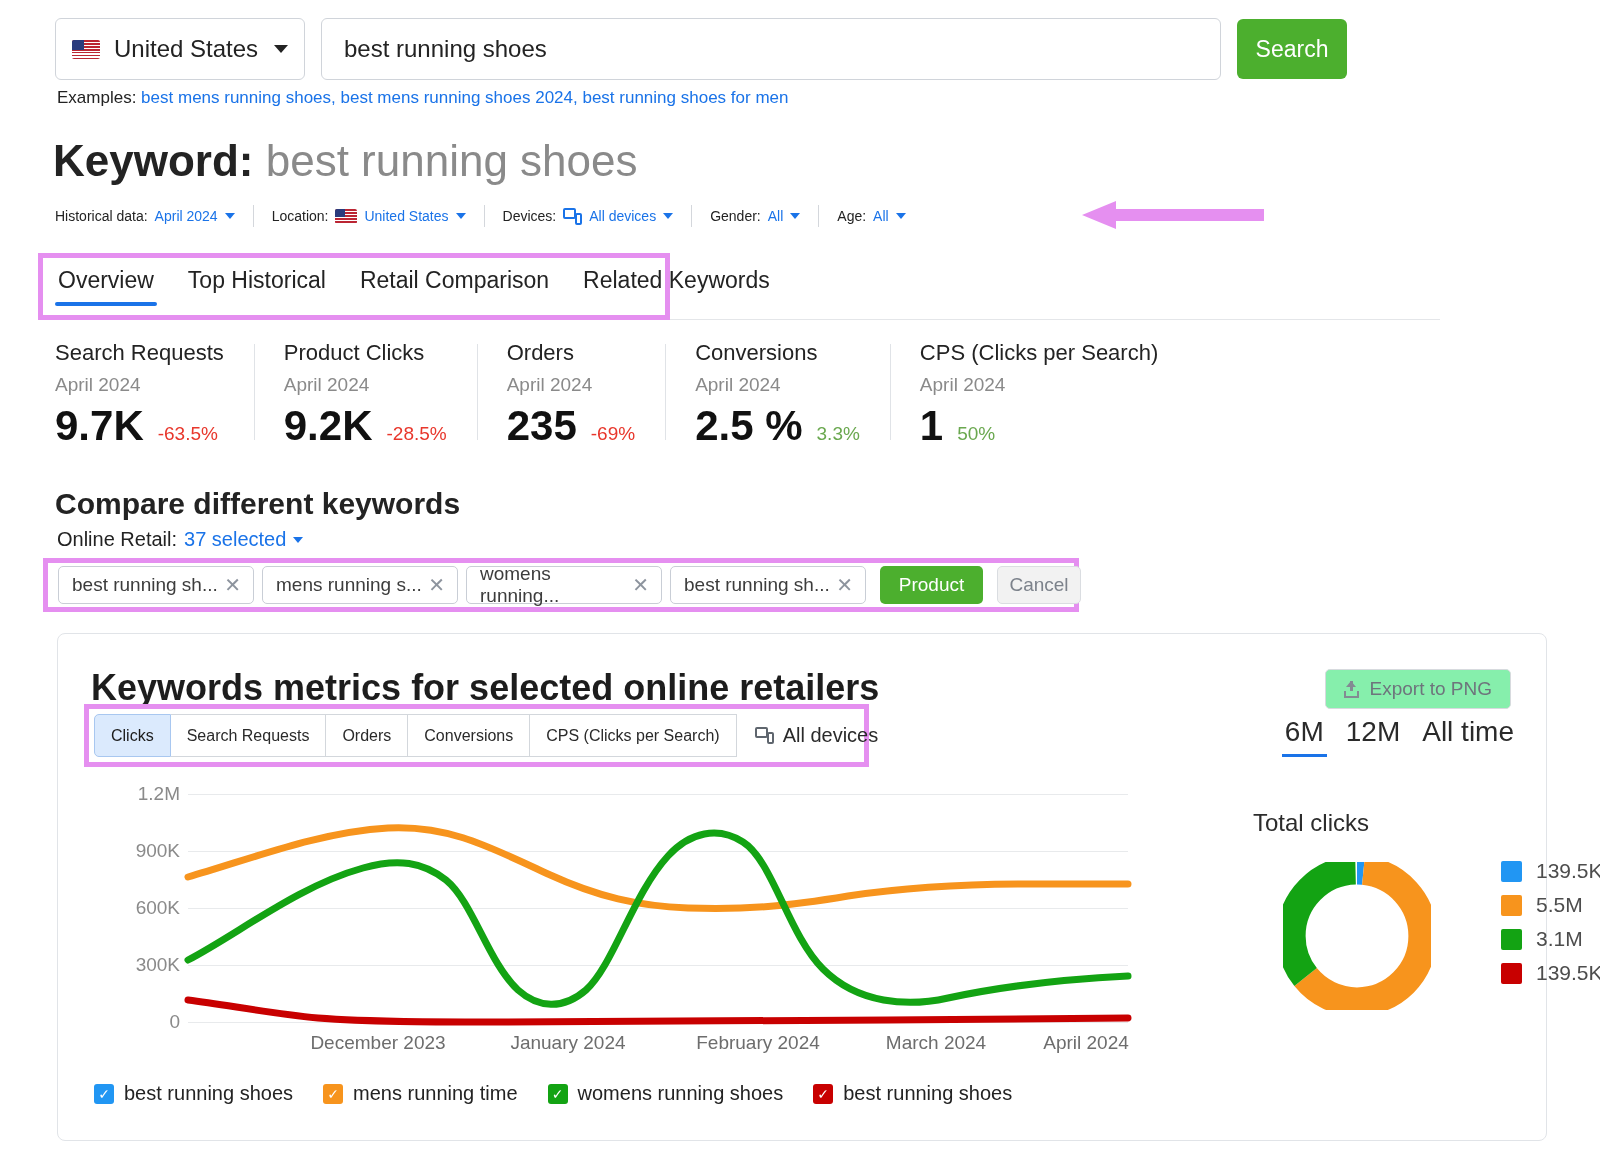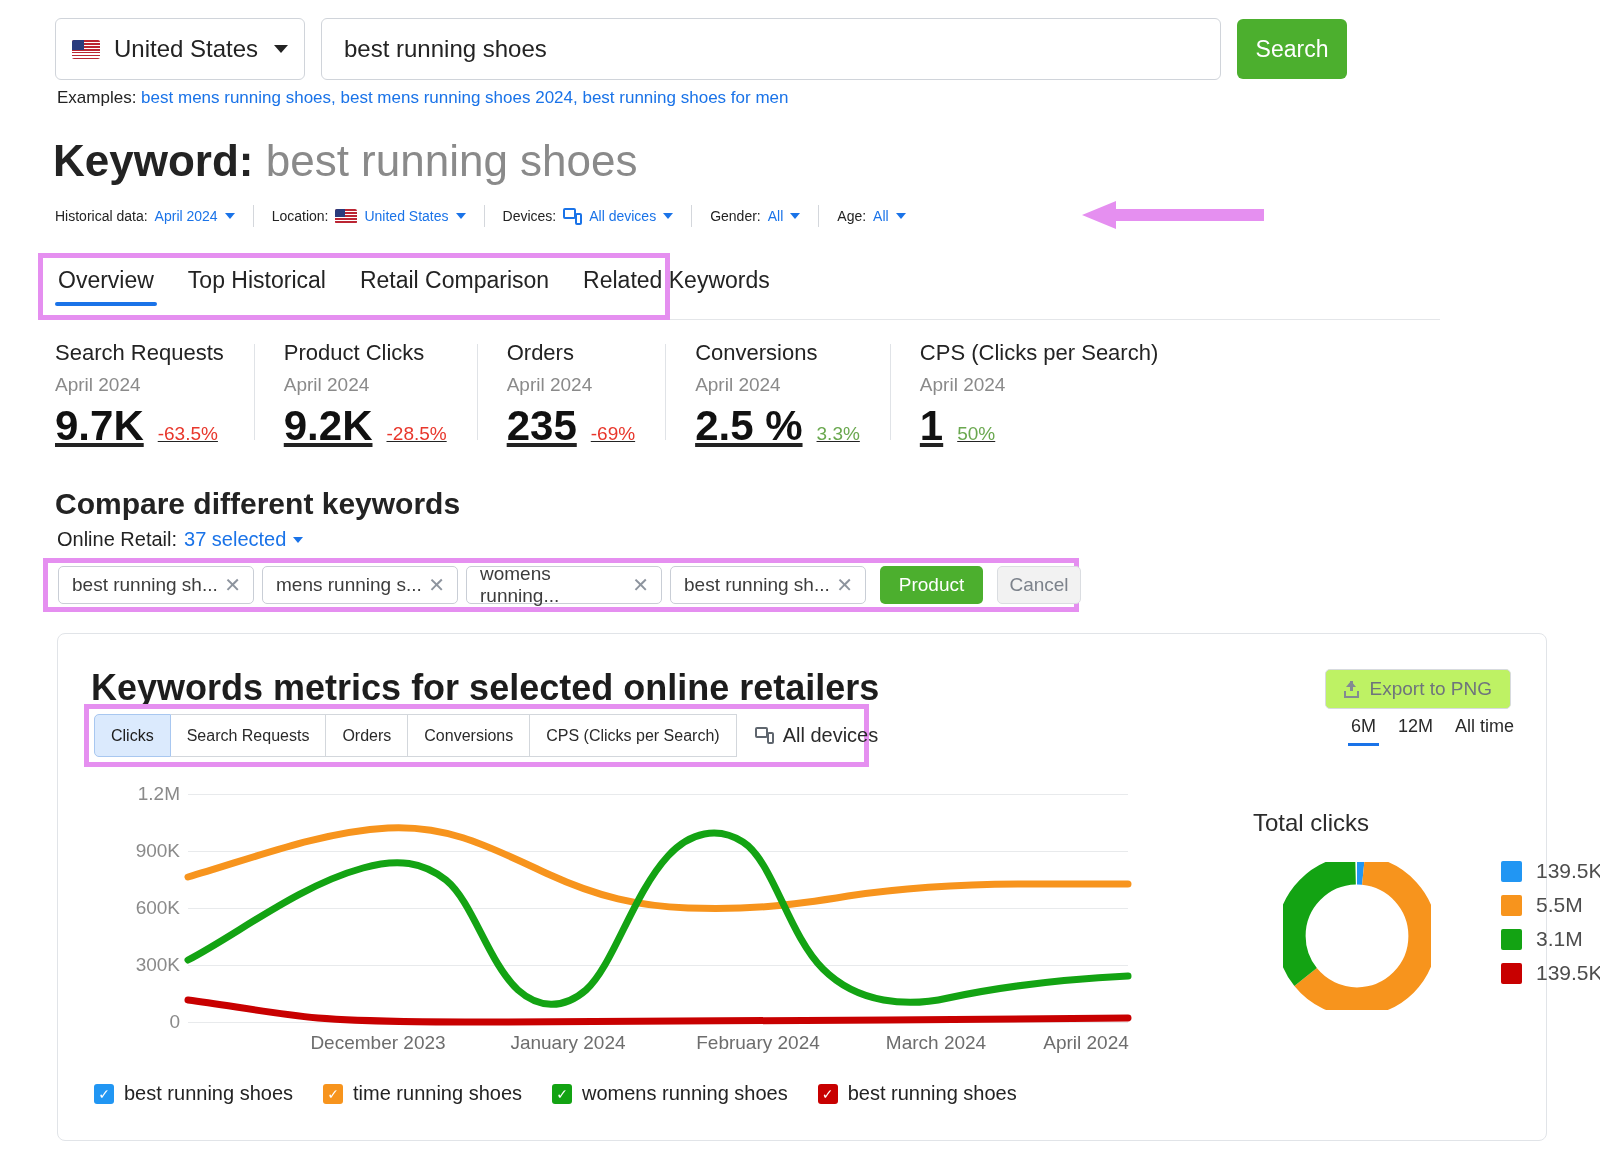--- a/index.html
+++ b/index.html
@@ -135,21 +135,21 @@
     display: flex; align-items: stretch;
   }
   .kpi { padding-right: 30px; position: relative; }
   .kpi + .kpi { padding-left: 30px; }
   .kpi + .kpi::before {
     content: ""; position: absolute; left: 0; top: 4px; bottom: 10px;
     width: 1px; background: #e0e3e7;
   }
   .kpi .k-label { font-size: 22px; color: #232323; white-space: nowrap; }
   .kpi .k-sub { font-size: 19px; color: #8a8a8a; margin-top: 8px; }
-  .kpi .k-row { display: flex; align-items: baseline; gap: 14px; margin-top: 6px; text-decoration: underline; }
+  .kpi .k-row { display: flex; align-items: baseline; gap: 14px; margin-top: 6px; }
   .kpi .k-val { font-size: 42px; font-weight: bold; color: #111; white-space: nowrap; }
   .kpi .k-delta { font-size: 19px; white-space: nowrap; }
   .k-delta.neg { color: #e8372c; }
   .k-delta.pos { color: #6aa84f; }
 
   
   .cmp-title {
     position: absolute; left: 55px; top: 487px;
     font-size: 30px; font-weight: bold;
   }
@@ -192,21 +192,21 @@
     width: 1490px; height: 508px;
     border: 1px solid #e1e4e8; border-radius: 8px; background: #fff;
   }
   .panel-title {
     position: absolute; left: 33px; top: 33px;
     font-size: 36px; font-weight: bold; color: #1d1d1d;
   }
   .export-btn {
     position: absolute; right: 35px; top: 35px;
     height: 40px; padding: 0 18px;
-    border: 1px solid #d7dade; border-radius: 5px; background: #bef264;
+    border: 1px solid #d7dade; border-radius: 5px; background: #86efac;
     display: flex; align-items: center; gap: 11px;
     font-size: 19px; color: #6e747c; cursor: pointer;
   }
   .upload-icon { width: 15px; height: 17px; position: relative; }
   .upload-icon .stem {
     position: absolute; left: 6px; top: 0; width: 3px; height: 10px; background: #838a93;
   }
   .upload-icon .head {
     position: absolute; left: 2.5px; top: 0; width: 0; height: 0;
     border-left: 5px solid transparent; border-right: 5px solid transparent;
@@ -245,21 +245,21 @@
     margin-left: 18px; font-size: 20px; color: #2a2a2a; white-space: nowrap;
     cursor: pointer;
   }
   .dev-icon.grey .scr, .dev-icon.grey .ph { border-color: #5f666e; }
 
   .range-tabs {
     position: absolute; right: 32px; top: 82px;
     display: flex; align-items: flex-start; gap: 22px;
   }
   .rtab {
-    font-size: 18px; color: #2a2a2a; padding-bottom: 9px; position: relative;
+    font-size: 28px; color: #2a2a2a; padding-bottom: 9px; position: relative;
     cursor: pointer;
   }
   .rtab.active::after {
     content: ""; position: absolute; left: -3px; right: -3px; bottom: 0;
     height: 3px; background: #1a73e8;
   }
 
   
   .linechart { position: absolute; left: 30px; top: 160px; width: 1060px; height: 290px; }
   .ytick {
@@ -526,21 +526,21 @@
       </div>
     </div>
 
     <div class="legend">
       <div class="lg">
         <span class="cb" style="background:#2196f3">✓</span>
         <span>best running shoes</span>
       </div>
       <div class="lg">
         <span class="cb" style="background:#f7941d">✓</span>
-        <span>time running shoes</span>
+        <span>mens running time</span>
       </div>
       <div class="lg">
         <span class="cb" style="background:#13a313">✓</span>
         <span>womens running shoes</span>
       </div>
       <div class="lg">
         <span class="cb" style="background:#c80000">✓</span>
         <span>best running shoes</span>
       </div>
     </div>

